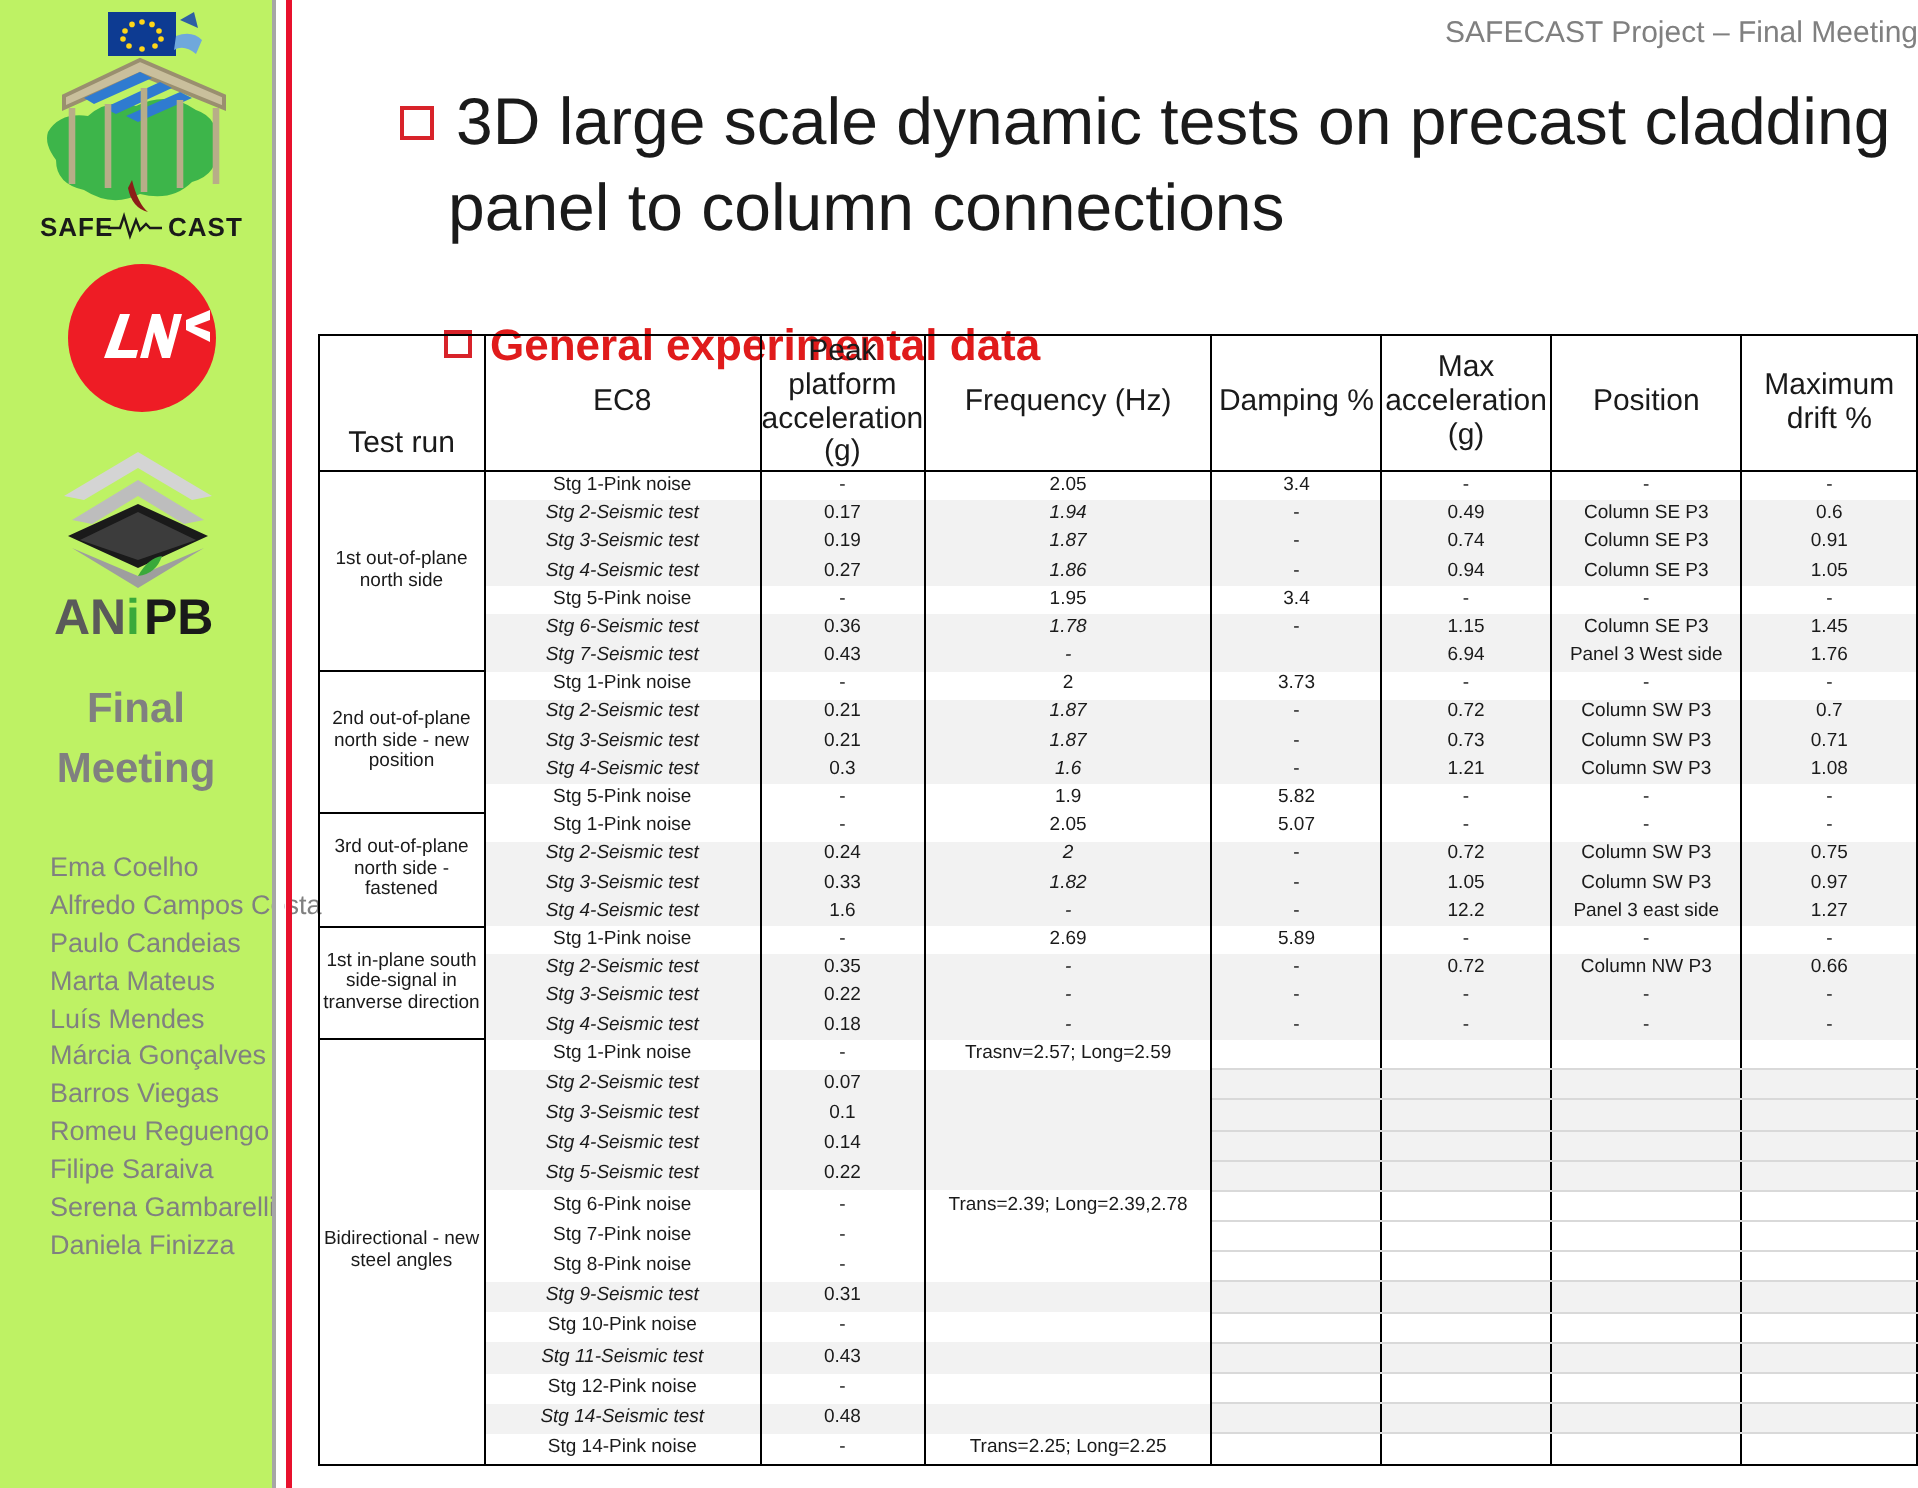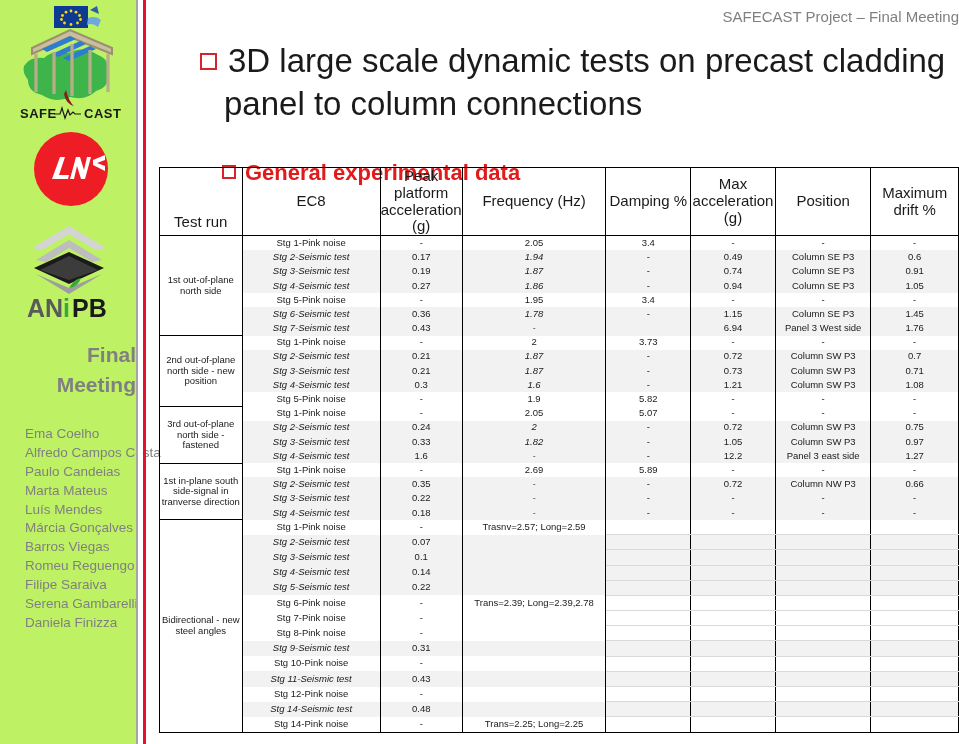--- a/index.html
+++ b/index.html
@@ -19,21 +19,21 @@
   #divider-gray{position:absolute;left:136px;top:0;width:2px;height:744px;background:#a6a6a6;}
   #divider-white{position:absolute;left:138px;top:0;width:4px;height:744px;background:#ffffff;}
   #divider-red{position:absolute;left:143px;top:0;width:3px;height:744px;background:#e8112d;}
 
   .logo-safecast{position:absolute;left:14px;top:4px;width:112px;height:118px;}
   .logo-lnec{position:absolute;left:32px;top:130px;width:78px;height:78px;}
   .logo-anipb{position:absolute;left:22px;top:222px;width:94px;height:100px;}
 
   .final-meeting{
     position:absolute;left:0;top:340px;width:136px;
-    text-align:right;font-size:21px;font-weight:bold;color:#808080;
+    text-align:center;font-size:21px;font-weight:bold;color:#808080;
     line-height:1.42;
   }
   .people{
     position:absolute;left:5px;top:425px;width:136px;
     font-size:13.5px;color:#808080;line-height:1.40;
     white-space:nowrap;
   }
   .people div{overflow:visible;margin-left:20px;}
   .place{
     position:absolute;left:0;top:668px;width:136px;

